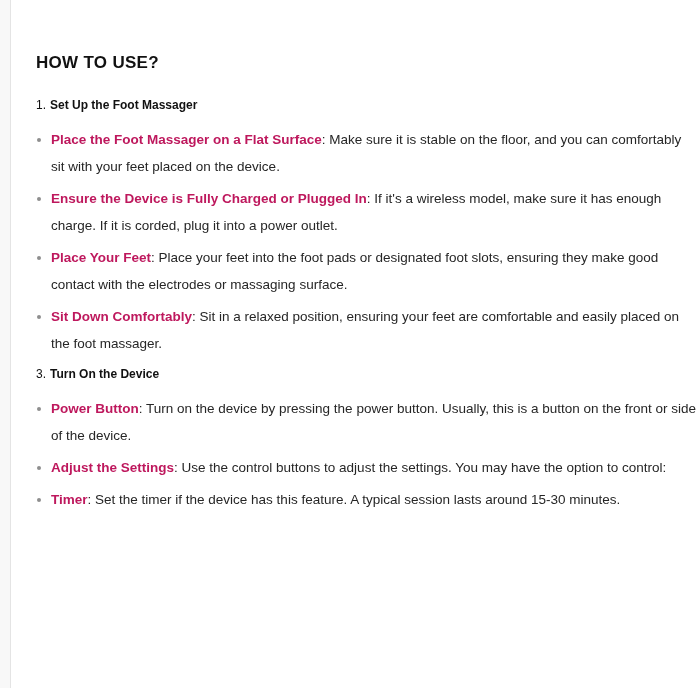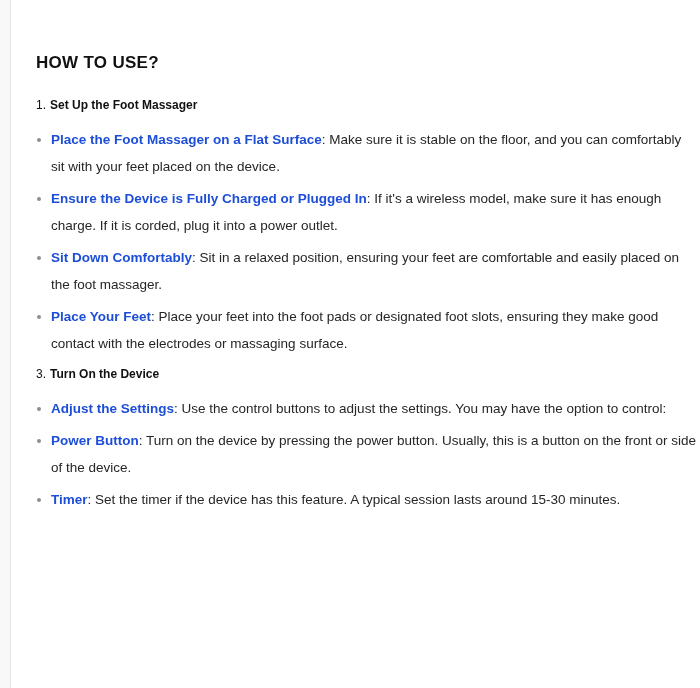--- a/index.html
+++ b/index.html
@@ -77,21 +77,21 @@
     margin: 12px 10px 0 1px;
   }
   ul.steps li p {
     margin: 0;
     font-size: 13.5px;
     line-height: 27px;
     color: #262626;
   }
   ul.steps li p strong {
     font-weight: 700;
-    color: #1d4ed8;
+    color: #be185d;
   }
 </style>
 </head>
 <body>
 
 <div class="page-edge"></div>
 
 <main class="content">
 
   <h1 class="page-title">HOW TO USE?</h1>
@@ -107,39 +107,39 @@
         <span class="dot"></span>
         <p><strong>Ensure the Device is Fully Charged or Plugged In</strong><span>: If it's a wireless model, make sure it has enough charge. If it is corded, plug it into a power outlet.</span></p>
       </li>
     </ul>
   </section>
 
   <section>
     <ul class="steps">
       <li>
         <span class="dot"></span>
-        <p><strong>Sit Down Comfortably</strong><span>: Sit in a relaxed position, ensuring your feet are comfortable and easily placed on the foot massager.</span></p>
+        <p><strong>Place Your Feet</strong><span>: Place your feet into the foot pads or designated foot slots, ensuring they make good contact with the electrodes or massaging surface.</span></p>
       </li>
       <li>
         <span class="dot"></span>
-        <p><strong>Place Your Feet</strong><span>: Place your feet into the foot pads or designated foot slots, ensuring they make good contact with the electrodes or massaging surface.</span></p>
+        <p><strong>Sit Down Comfortably</strong><span>: Sit in a relaxed position, ensuring your feet are comfortable and easily placed on the foot massager.</span></p>
       </li>
     </ul>
   </section>
 
   <section>
     <h2 class="step-heading"><span class="step-num">3.</span><span class="step-title">Turn On the Device</span></h2>
     <ul class="steps">
       <li>
         <span class="dot"></span>
-        <p><strong>Adjust the Settings</strong><span>: Use the control buttons to adjust the settings. You may have the option to control:</span></p>
+        <p><strong>Power Button</strong><span>: Turn on the device by pressing the power button. Usually, this is a button on the front or side of the device.</span></p>
       </li>
       <li>
         <span class="dot"></span>
-        <p><strong>Power Button</strong><span>: Turn on the device by pressing the power button. Usually, this is a button on the front or side of the device.</span></p>
+        <p><strong>Adjust the Settings</strong><span>: Use the control buttons to adjust the settings. You may have the option to control:</span></p>
       </li>
       <li>
         <span class="dot"></span>
         <p><strong>Timer</strong><span>: Set the timer if the device has this feature. A typical session lasts around 15-30 minutes.</span></p>
       </li>
     </ul>
   </section>
 
 </main>
 

